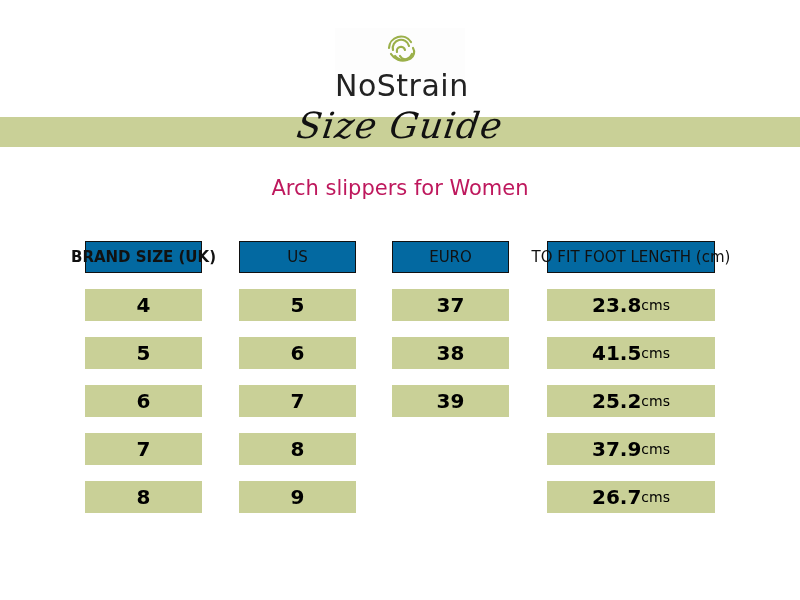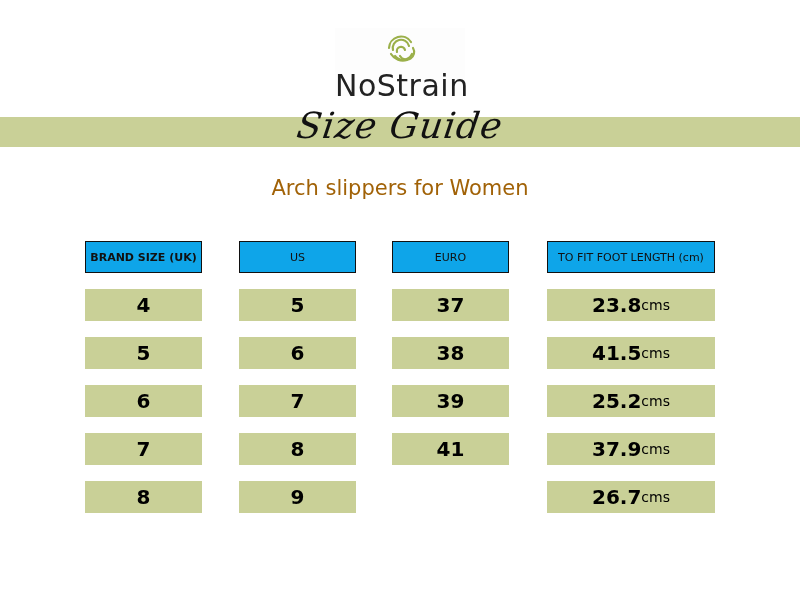--- a/index.html
+++ b/index.html
@@ -19,27 +19,27 @@
     .band {
       position: absolute; left: 0; top: 117px; width: 800px; height: 30px; background: #c9d097;
     }
     .band-title {
       position: absolute; left: 0; right: 0; top: 105px; text-align: center;
       font-family: "DejaVu Serif", serif; font-style: italic; font-size: 36px; color: #111;
       letter-spacing: 1px; transform: skewX(-8deg);
     }
     .subtitle {
       position: absolute; left: 0; right: 0; top: 176px; text-align: center;
-      font-family: "DejaVu Sans", sans-serif; font-size: 21px; color: #a16207;
+      font-family: "DejaVu Sans", sans-serif; font-size: 21px; color: #be185d;
     }
     .col { position: absolute; top: 241px; }
     .hdr {
-      box-sizing: border-box; height: 32px; border: 1.5px solid #111; background: #0ea5e9;
+      box-sizing: border-box; height: 32px; border: 1.5px solid #111; background: #0369a1;
       display: flex; align-items: center; justify-content: center;
-      font-size: 11px; color: #111; white-space: nowrap;
+      font-size: 15px; color: #111; white-space: nowrap;
     }
     .hdr.bold { font-weight: bold; }
     .cell {
       height: 32px; margin-top: 16px; background: #c9d097;
       display: flex; align-items: center; justify-content: center;
       font-size: 20px; font-weight: bold; color: #000;
     }
     .cell .unit { font-size: 14px; font-weight: normal; }
   </style>
 </head>
@@ -80,21 +80,20 @@
   <div class="cell">7</div>
   <div class="cell">8</div>
   <div class="cell">9</div>
 </div>
 
 <div class="col" style="left:392px; width:117px;">
   <div class="hdr">EURO</div>
   <div class="cell">37</div>
   <div class="cell">38</div>
   <div class="cell">39</div>
-  <div class="cell">41</div>
 </div>
 
 <div class="col" style="left:547px; width:168px;">
   <div class="hdr">TO FIT FOOT LENGTH (cm)</div>
   <div class="cell">
       <span>23.8</span>
       <span class="unit">cms</span>
     </div>
   <div class="cell">
       <span>41.5</span>

